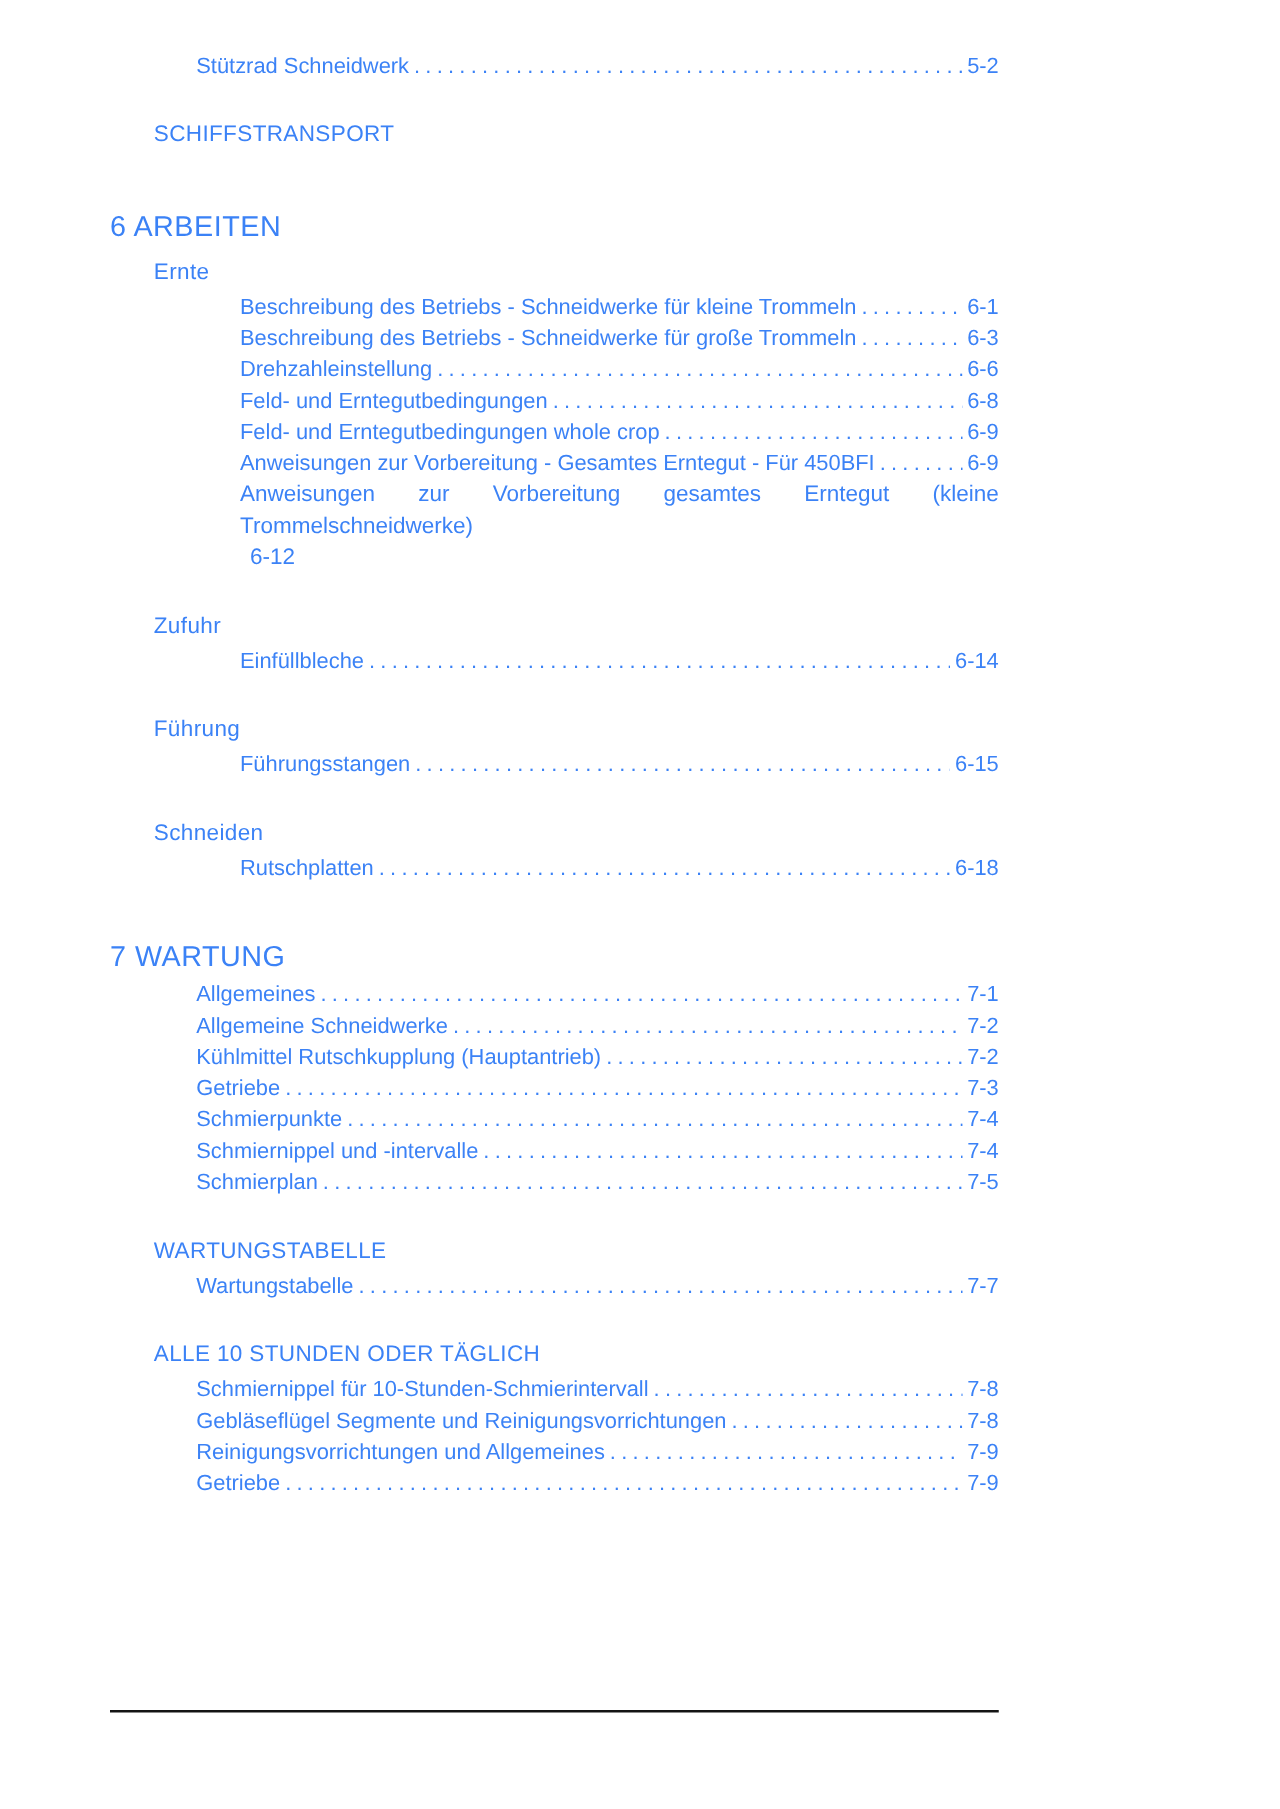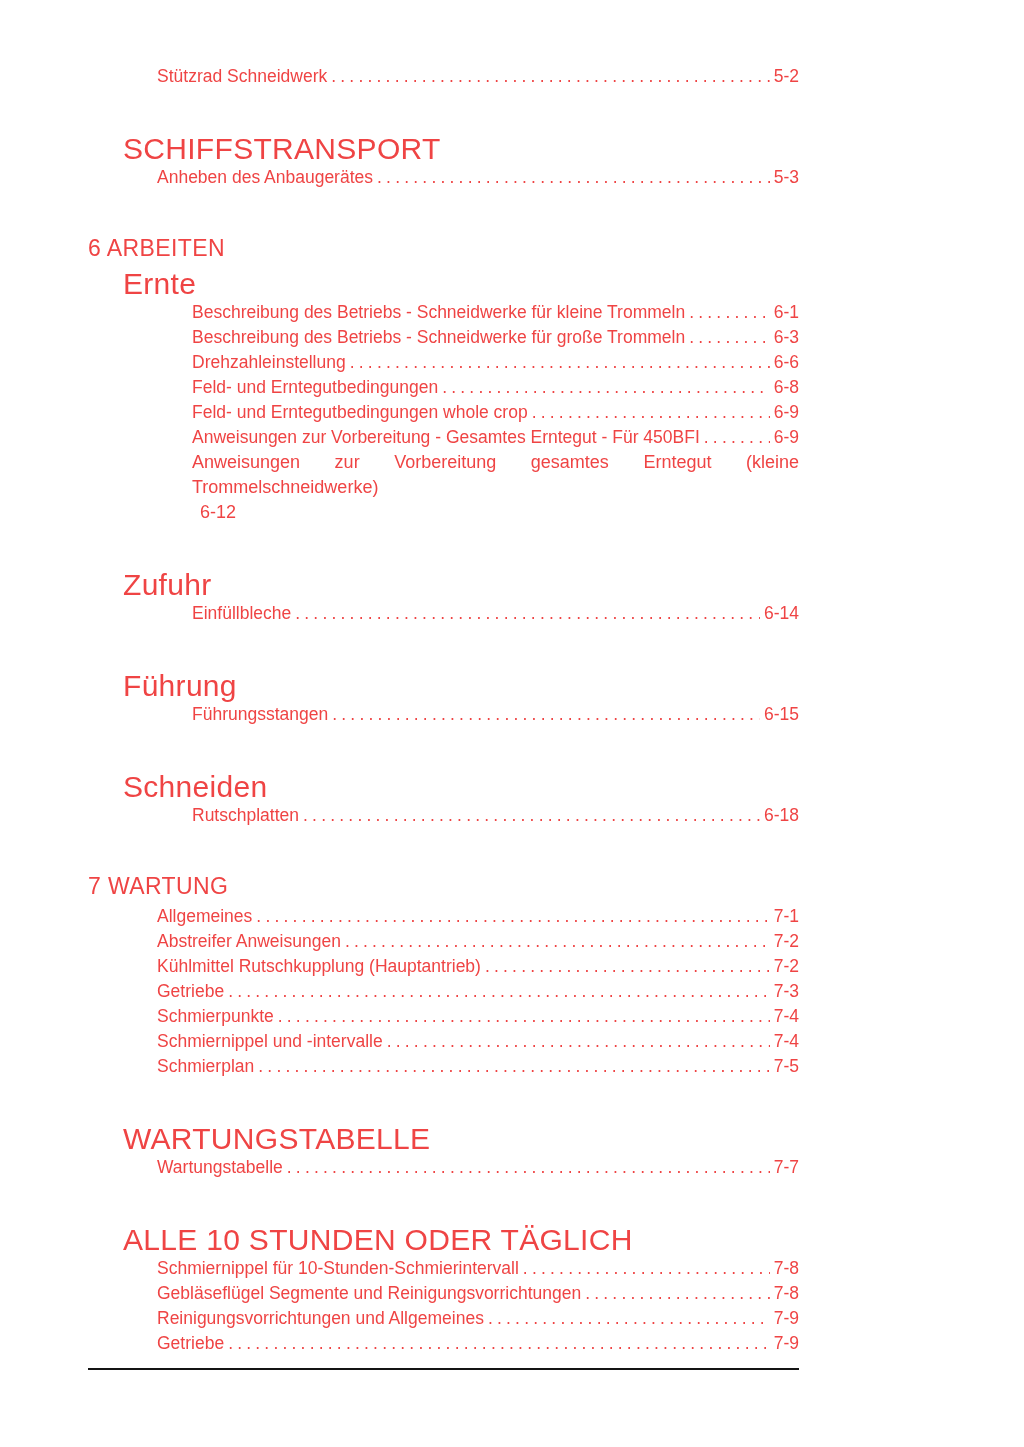--- a/index.html
+++ b/index.html
@@ -1,36 +1,36 @@
 <!DOCTYPE html>
 <html><head>
 <meta charset="utf-8">
 <style>
   html, body { margin: 0; padding: 0; background: #ffffff; }
   .page {
     position: relative;
     width: 860px;
     height: 1447px;
     box-sizing: border-box;
-    padding-top: 64px;
+    padding-top: 40px;
     background: #ffffff;
-    color: #ef4444;
+    color: #3b82f6;
     font-family: "Liberation Sans", sans-serif;
     overflow: hidden;
   }
   .chapter {
     margin: 40px 0 0 88px;
     font-size: 23px;
     line-height: 36px;
     font-weight: 400;
     letter-spacing: 0.4px;
   }
   .section {
-    margin: 44px 0 0 123px;
-    font-size: 30px;
+    margin: 26px 0 0 123px;
+    font-size: 18px;
     line-height: 32px;
     font-weight: 400;
     letter-spacing: 0.3px;
   }
   .section.tight { margin-top: 2px; }
   .entry {
     display: flex;
     align-items: baseline;
     font-size: 17.5px;
     line-height: 25px;
@@ -79,25 +79,20 @@
 
 <div class="page">
 
   <div class="entry lvl1">
     <span class="lbl">Stützrad Schneidwerk</span>
     <span class="dots"></span>
     <span class="pg">5-2</span>
   </div>
 
   <div class="section">SCHIFFSTRANSPORT</div>
-  <div class="entry lvl1">
-    <span class="lbl">Anheben des Anbaugerätes</span>
-    <span class="dots"></span>
-    <span class="pg">5-3</span>
-  </div>
 
   <div class="chapter">6 ARBEITEN</div>
 
   <div class="section tight">Ernte</div>
 
   <div class="entry lvl2">
     <span class="lbl">Beschreibung des Betriebs - Schneidwerke für kleine Trommeln</span>
     <span class="dots"></span>
     <span class="pg">6-1</span>
   </div>
@@ -157,21 +152,21 @@
   </div>
 
   <div class="chapter">7 WARTUNG</div>
 
   <div class="entry lvl1">
     <span class="lbl">Allgemeines</span>
     <span class="dots"></span>
     <span class="pg">7-1</span>
   </div>
   <div class="entry lvl1">
-    <span class="lbl">Abstreifer Anweisungen</span>
+    <span class="lbl">Allgemeine Schneidwerke</span>
     <span class="dots"></span>
     <span class="pg">7-2</span>
   </div>
   <div class="entry lvl1">
     <span class="lbl">Kühlmittel Rutschkupplung (Hauptantrieb)</span>
     <span class="dots"></span>
     <span class="pg">7-2</span>
   </div>
   <div class="entry lvl1">
     <span class="lbl">Getriebe</span>

